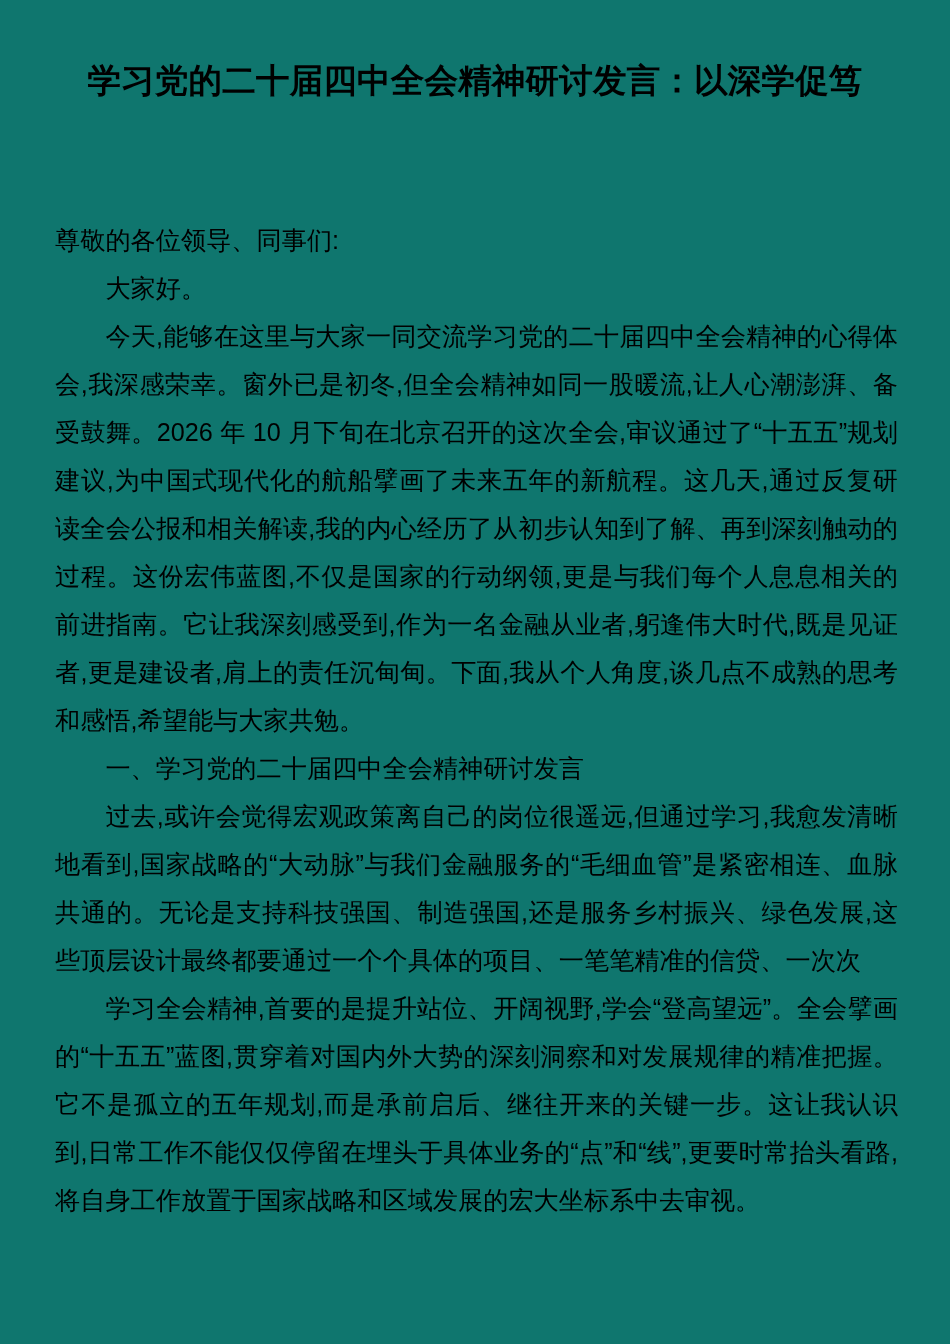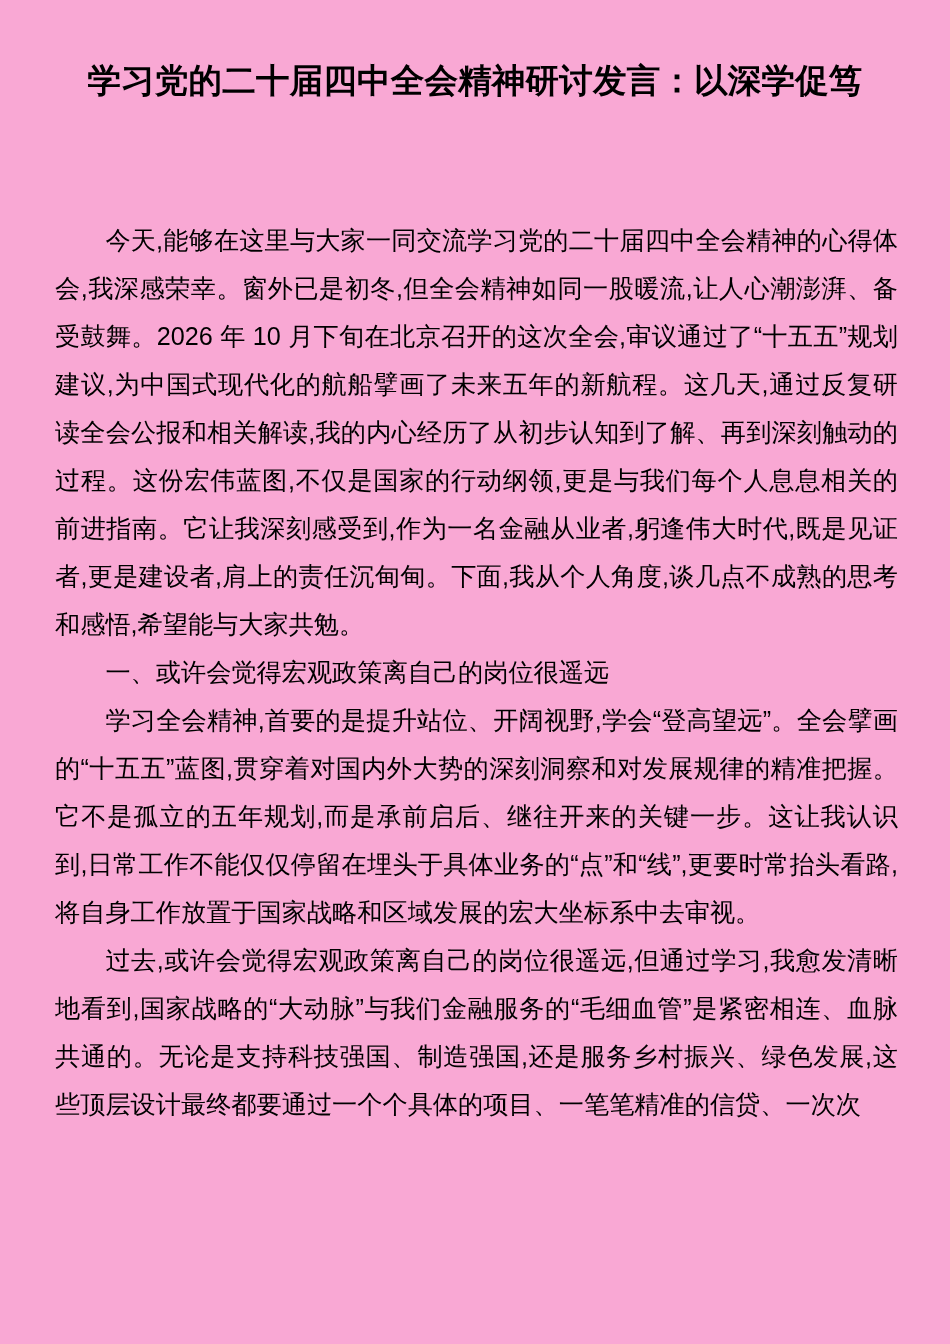--- a/index.html
+++ b/index.html
@@ -4,21 +4,21 @@
 <style>
   html, body {
     margin: 0;
     padding: 0;
     background: #ffffff;
   }
   .page {
     position: relative;
     width: 950px;
     height: 1344px;
-    background: #f9a8d4;
+    background: #0f766e;
     overflow: hidden;
     font-family: "Liberation Sans", "DejaVu Sans", sans-serif;
     color: #000000;
     -webkit-font-smoothing: none;
   }
   .doc-title {
     position: absolute;
     left: 60px;
     top: 55px;
     width: 830px;
@@ -58,25 +58,27 @@
 <body>
 
 <div class="page">
 
   <div class="doc-title">
     <div>学习党的二十届四中全会精神研讨发言：以深学促笃</div>
   </div>
 
   <div class="body-block">
 
+    <p class="para">尊敬的各位领导、同事们:</p>
 
+    <p class="para indent">大家好。</p>
 
     <p class="para indent">今天,能够在这里与大家一同交流学习党的二十届四中全会精神的心得体会,我深感荣幸。窗外已是初冬,但全会精神如同一股暖流,让人心潮澎湃、备受鼓舞。2026 年 10 月下旬在北京召开的这次全会,审议通过了“十五五”规划建议,为中国式现代化的航船擘画了未来五年的新航程。这几天,通过反复研读全会公报和相关解读,我的内心经历了从初步认知到了解、再到深刻触动的过程。这份宏伟蓝图,不仅是国家的行动纲领,更是与我们每个人息息相关的前进指南。它让我深刻感受到,作为一名金融从业者,躬逢伟大时代,既是见证者,更是建设者,肩上的责任沉甸甸。下面,我从个人角度,谈几点不成熟的思考和感悟,希望能与大家共勉。</p>
 
-    <p class="para heading-para">一、或许会觉得宏观政策离自己的岗位很遥远</p>
+    <p class="para heading-para">一、学习党的二十届四中全会精神研讨发言</p>
+
+    <p class="para indent">过去,或许会觉得宏观政策离自己的岗位很遥远,但通过学习,我愈发清晰地看到,国家战略的“大动脉”与我们金融服务的“毛细血管”是紧密相连、血脉共通的。无论是支持科技强国、制造强国,还是服务乡村振兴、绿色发展,这些顶层设计最终都要通过一个个具体的项目、一笔笔精准的信贷、一次次</p>
 
     <p class="para indent">学习全会精神,首要的是提升站位、开阔视野,学会“登高望远”。全会擘画的“十五五”蓝图,贯穿着对国内外大势的深刻洞察和对发展规律的精准把握。它不是孤立的五年规划,而是承前启后、继往开来的关键一步。这让我认识到,日常工作不能仅仅停留在埋头于具体业务的“点”和“线”,更要时常抬头看路,将自身工作放置于国家战略和区域发展的宏大坐标系中去审视。</p>
-
-    <p class="para indent">过去,或许会觉得宏观政策离自己的岗位很遥远,但通过学习,我愈发清晰地看到,国家战略的“大动脉”与我们金融服务的“毛细血管”是紧密相连、血脉共通的。无论是支持科技强国、制造强国,还是服务乡村振兴、绿色发展,这些顶层设计最终都要通过一个个具体的项目、一笔笔精准的信贷、一次次</p>
 
   </div>
 
 </div>
 
 </body></html>

